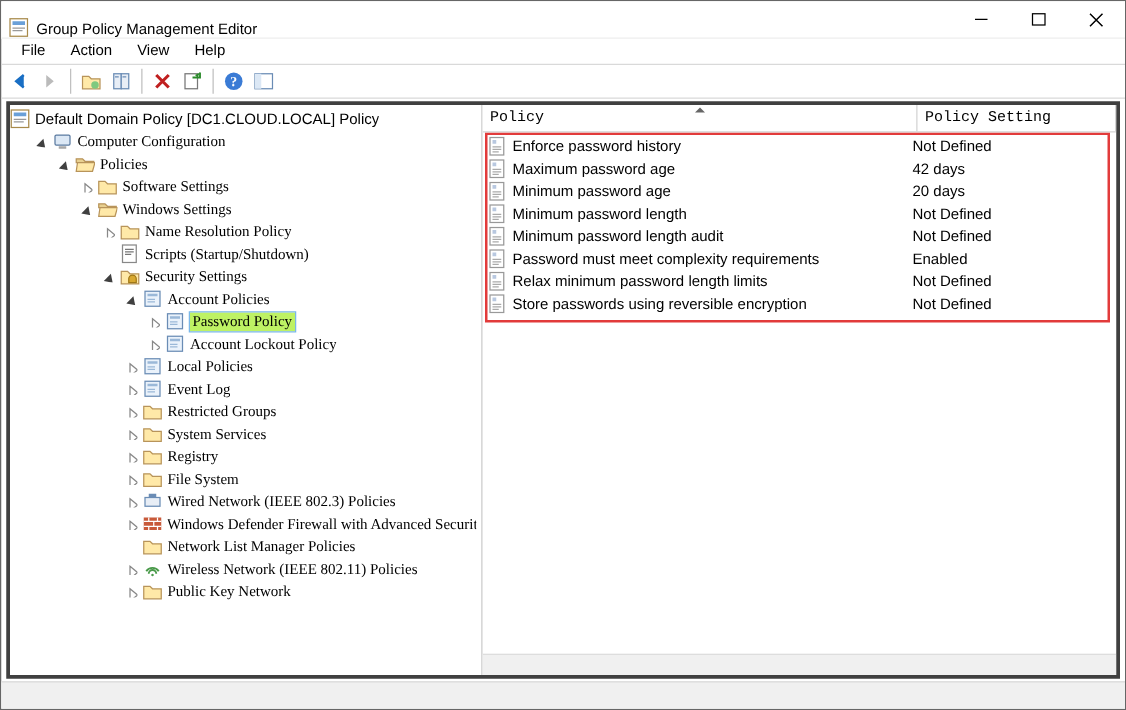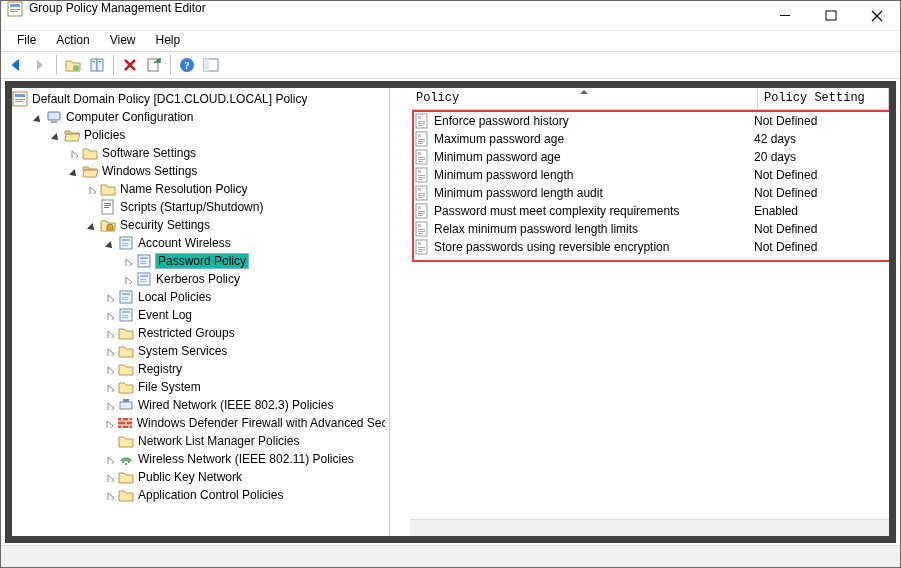--- a/index.html
+++ b/index.html
@@ -1,49 +1,49 @@
 <!DOCTYPE html>
 <html><head>
 <meta charset="utf-8">
 <style>
   * { box-sizing: border-box; }
   html, body { margin: 0; padding: 0; font-family: "Segoe UI", Tahoma, sans-serif; font-size: 12px; color: #000; background: #fff; }
   .window { width: 901px; height: 568px; border: 1px solid #666; background: #fff; display: flex; flex-direction: column; position: relative; }
-  .titlebar { height: 30px; display: flex; align-items: flex-start; padding-left: 6px; background: #fff; border-bottom: 1px solid #eee; }
+  .titlebar { height: 30px; display: flex; align-items: flex-end; padding-left: 6px; background: #fff; border-bottom: 1px solid #eee; }
   .titlebar .app-icon { width: 16px; height: 16px; margin-right: 6px; }
   .titlebar .title { flex: 1; }
   .win-controls { display: flex; height: 100%; }
   .win-btn { width: 46px; height: 30px; display: flex; align-items: center; justify-content: center; }
   .menubar { height: 20px; display: flex; padding-left: 6px; gap: 0; }
   .menubar span { padding: 2px 10px; cursor: default; }
   .toolbar { height: 28px; border-top: 1px solid #d9d9d9; border-bottom: 1px solid #d9d9d9; display: flex; align-items: center; padding: 0 4px; gap: 2px; }
   .tool-btn { width: 22px; height: 22px; display: flex; align-items: center; justify-content: center; border: 1px solid transparent; }
   .tool-sep { width: 1px; height: 20px; background: #c0c0c0; margin: 0 3px; }
-  .content { flex: 1; display: flex; border: 7px solid #404040; margin: 2px 4px 2px 4px; overflow: hidden; gap: 20px; }
+  .content { flex: 1; display: flex; border: 3px solid #404040; margin: 2px 4px 2px 4px; overflow: hidden; }
   .tree-pane { width: 378px; overflow: auto; border-right: 1px solid #ccc; padding: 2px 0; }
   .list-pane { flex: 1; display: flex; flex-direction: column; overflow: hidden; }
   .list-header { height: 22px; display: flex; border-bottom: 1px solid #d4d4d4; background: #fff; }
   .list-header .col { border-right: 1px solid #d4d4d4; padding: 3px 6px; position: relative; font-family: Liberation Mono, monospace; }
   .list-header .col.sort::after { content: ""; position: absolute; top: 2px; left: 50%; transform: translateX(-50%); width: 0; height: 0; border-left: 4px solid transparent; border-right: 4px solid transparent; border-bottom: 4px solid #666; }
   .list-body { flex: 1; overflow: auto; position: relative; padding: 2px 0; }
   .list-row { display: flex; align-items: center; height: 18px; padding-left: 4px; }
   .list-row .policy-icon { width: 16px; height: 16px; margin-right: 4px; }
   .list-row .policy-name { flex: 0 0 320px; white-space: nowrap; overflow: hidden; }
   .list-row .policy-setting { white-space: nowrap; }
   .highlight-box { position: absolute; border: 2px solid #e23b3b; pointer-events: none; }
   .statusbar { height: 22px; border-top: 1px solid #d9d9d9; background: #f0f0f0; }
   
   ul.tree { list-style: none; margin: 0; padding-left: 0; }
-  ul.tree ul { list-style: none; margin: 0; padding-left: 18px; }
+  ul.tree ul { list-style: none; margin: 0; padding-left: 18px; font-family: Liberation Serif, serif; }
   li.node { white-space: nowrap; }
   .row { display: flex; align-items: center; height: 18px; padding-right: 4px; }
   .exp { width: 14px; height: 14px; display: inline-flex; align-items: center; justify-content: center; margin-right: 2px; }
   .node-icon { width: 16px; height: 16px; margin-right: 4px; flex-shrink: 0; }
   .node-label { white-space: nowrap; overflow: hidden; text-overflow: clip; }
-  .row.selected .node-label { background: #14b8a6; outline: 1px solid #7ab7e8; padding: 0 2px; }
+  .row.selected .node-label { background: #bef264; outline: 1px solid #7ab7e8; padding: 0 2px; }
   .scrollbar-bottom { height: 17px; background: #f0f0f0; border-top: 1px solid #ddd; }
   svg { display: block; }
 </style>
 </head>
 <body>
 
 <svg width="0" height="0" style="position:absolute">
   <defs>
     <g id="ic-app">
         <rect x="1" y="1" width="14" height="14" fill="#fff" stroke="#a88a4a"></rect>
@@ -350,21 +350,21 @@
                                   <span class="exp">
                                     <svg width="10" height="10">
                                       <use href="#ic-expander-open"></use>
                                     </svg>
                                   </span>
                                   <span class="node-icon">
                                     <svg width="16" height="16">
                                       <use href="#ic-policy-node"></use>
                                     </svg>
                                   </span>
-                                  <span class="node-label">Account Wireless</span>
+                                  <span class="node-label">Account Policies</span>
                                 </div>
                               <ul>
                                 <li class="node">
                                     <div class="row selected">
                                       <span class="exp">
                                         <svg width="10" height="10">
                                           <use href="#ic-expander-closed"></use>
                                         </svg>
                                       </span>
                                       <span class="node-icon">
@@ -380,21 +380,21 @@
                                       <span class="exp">
                                         <svg width="10" height="10">
                                           <use href="#ic-expander-closed"></use>
                                         </svg>
                                       </span>
                                       <span class="node-icon">
                                         <svg width="16" height="16">
                                           <use href="#ic-policy-node"></use>
                                         </svg>
                                       </span>
-                                      <span class="node-label">Kerberos Policy</span>
+                                      <span class="node-label">Account Lockout Policy</span>
                                     </div>
                                   </li>
                               </ul>
                             </li>
                             <li class="node">
                                 <div class="row">
                                   <span class="exp">
                                     <svg width="10" height="10">
                                       <use href="#ic-expander-closed"></use>
                                     </svg>
@@ -544,35 +544,20 @@
                                     <svg width="10" height="10">
                                       <use href="#ic-expander-closed"></use>
                                     </svg>
                                   </span>
                                   <span class="node-icon">
                                     <svg width="16" height="16">
                                       <use href="#ic-folder"></use>
                                     </svg>
                                   </span>
                                   <span class="node-label">Public Key Network</span>
-                                </div>
-                              </li>
-                            <li class="node">
-                                <div class="row">
-                                  <span class="exp">
-                                    <svg width="10" height="10">
-                                      <use href="#ic-expander-closed"></use>
-                                    </svg>
-                                  </span>
-                                  <span class="node-icon">
-                                    <svg width="16" height="16">
-                                      <use href="#ic-folder"></use>
-                                    </svg>
-                                  </span>
-                                  <span class="node-label">Application Control Policies</span>
                                 </div>
                               </li>
                           </ul>
                         </li>
                       </ul>
                     </li>
                   </ul>
                 </li>
               </ul>
             </li>

